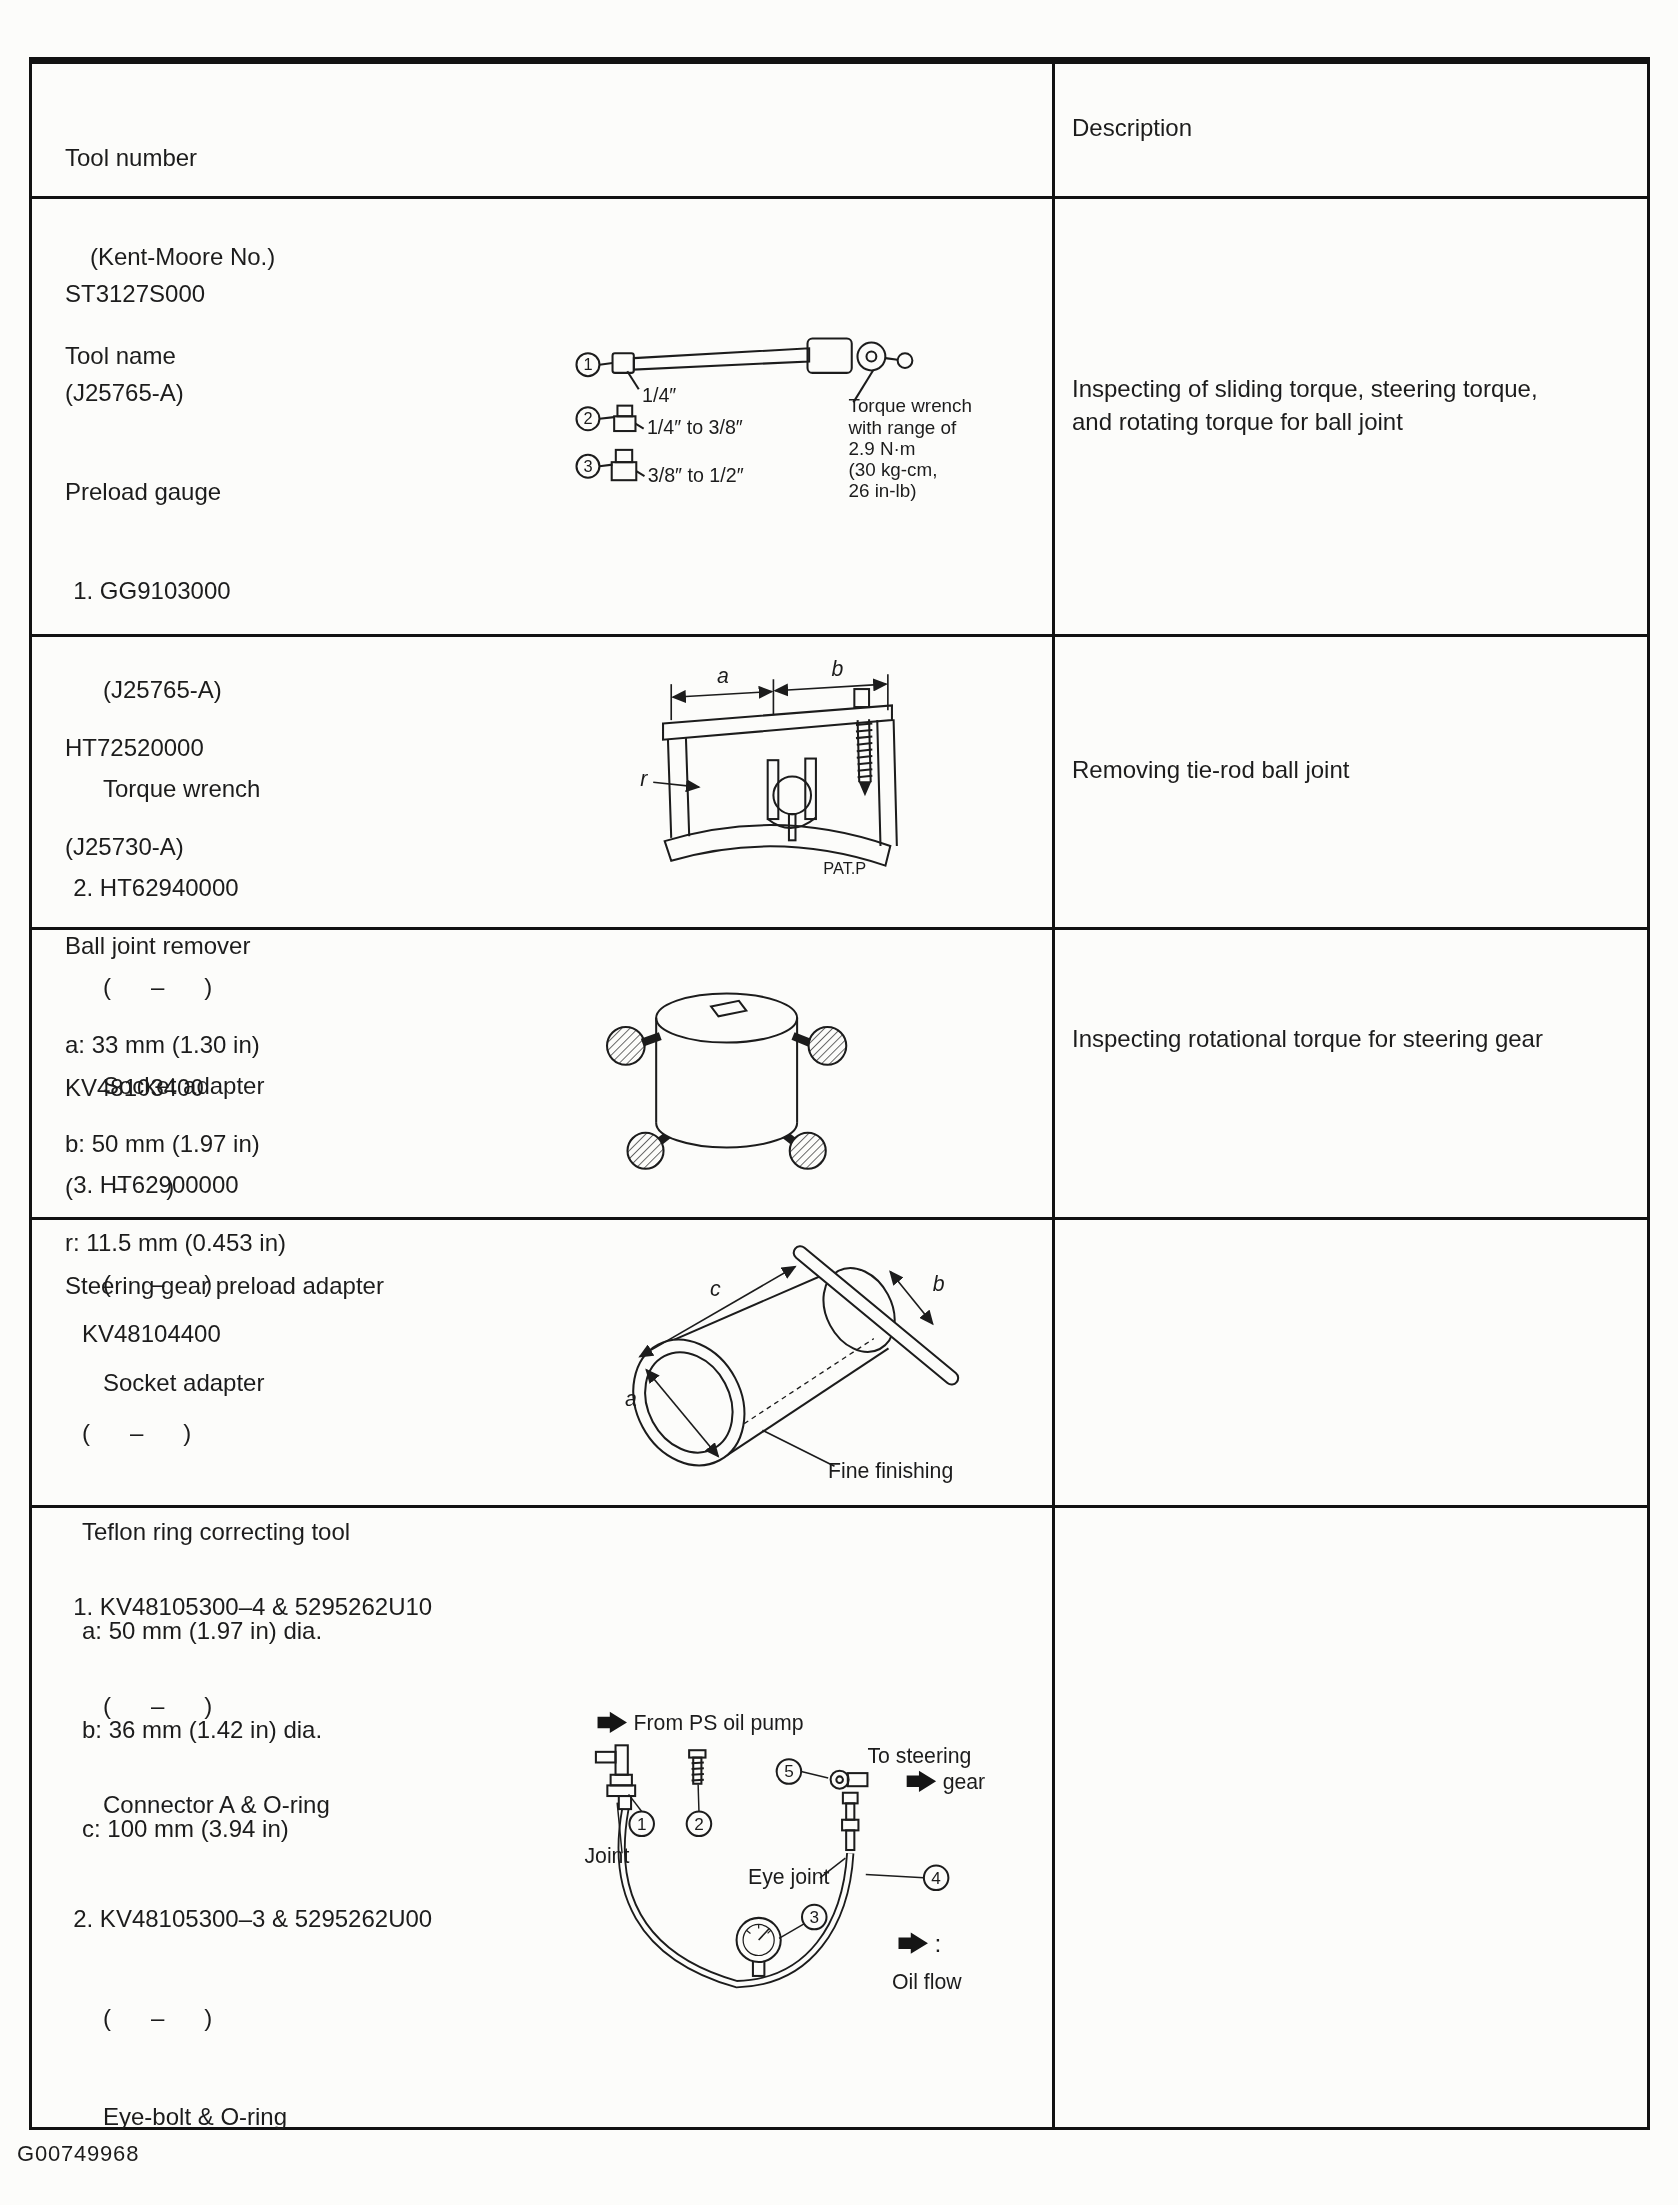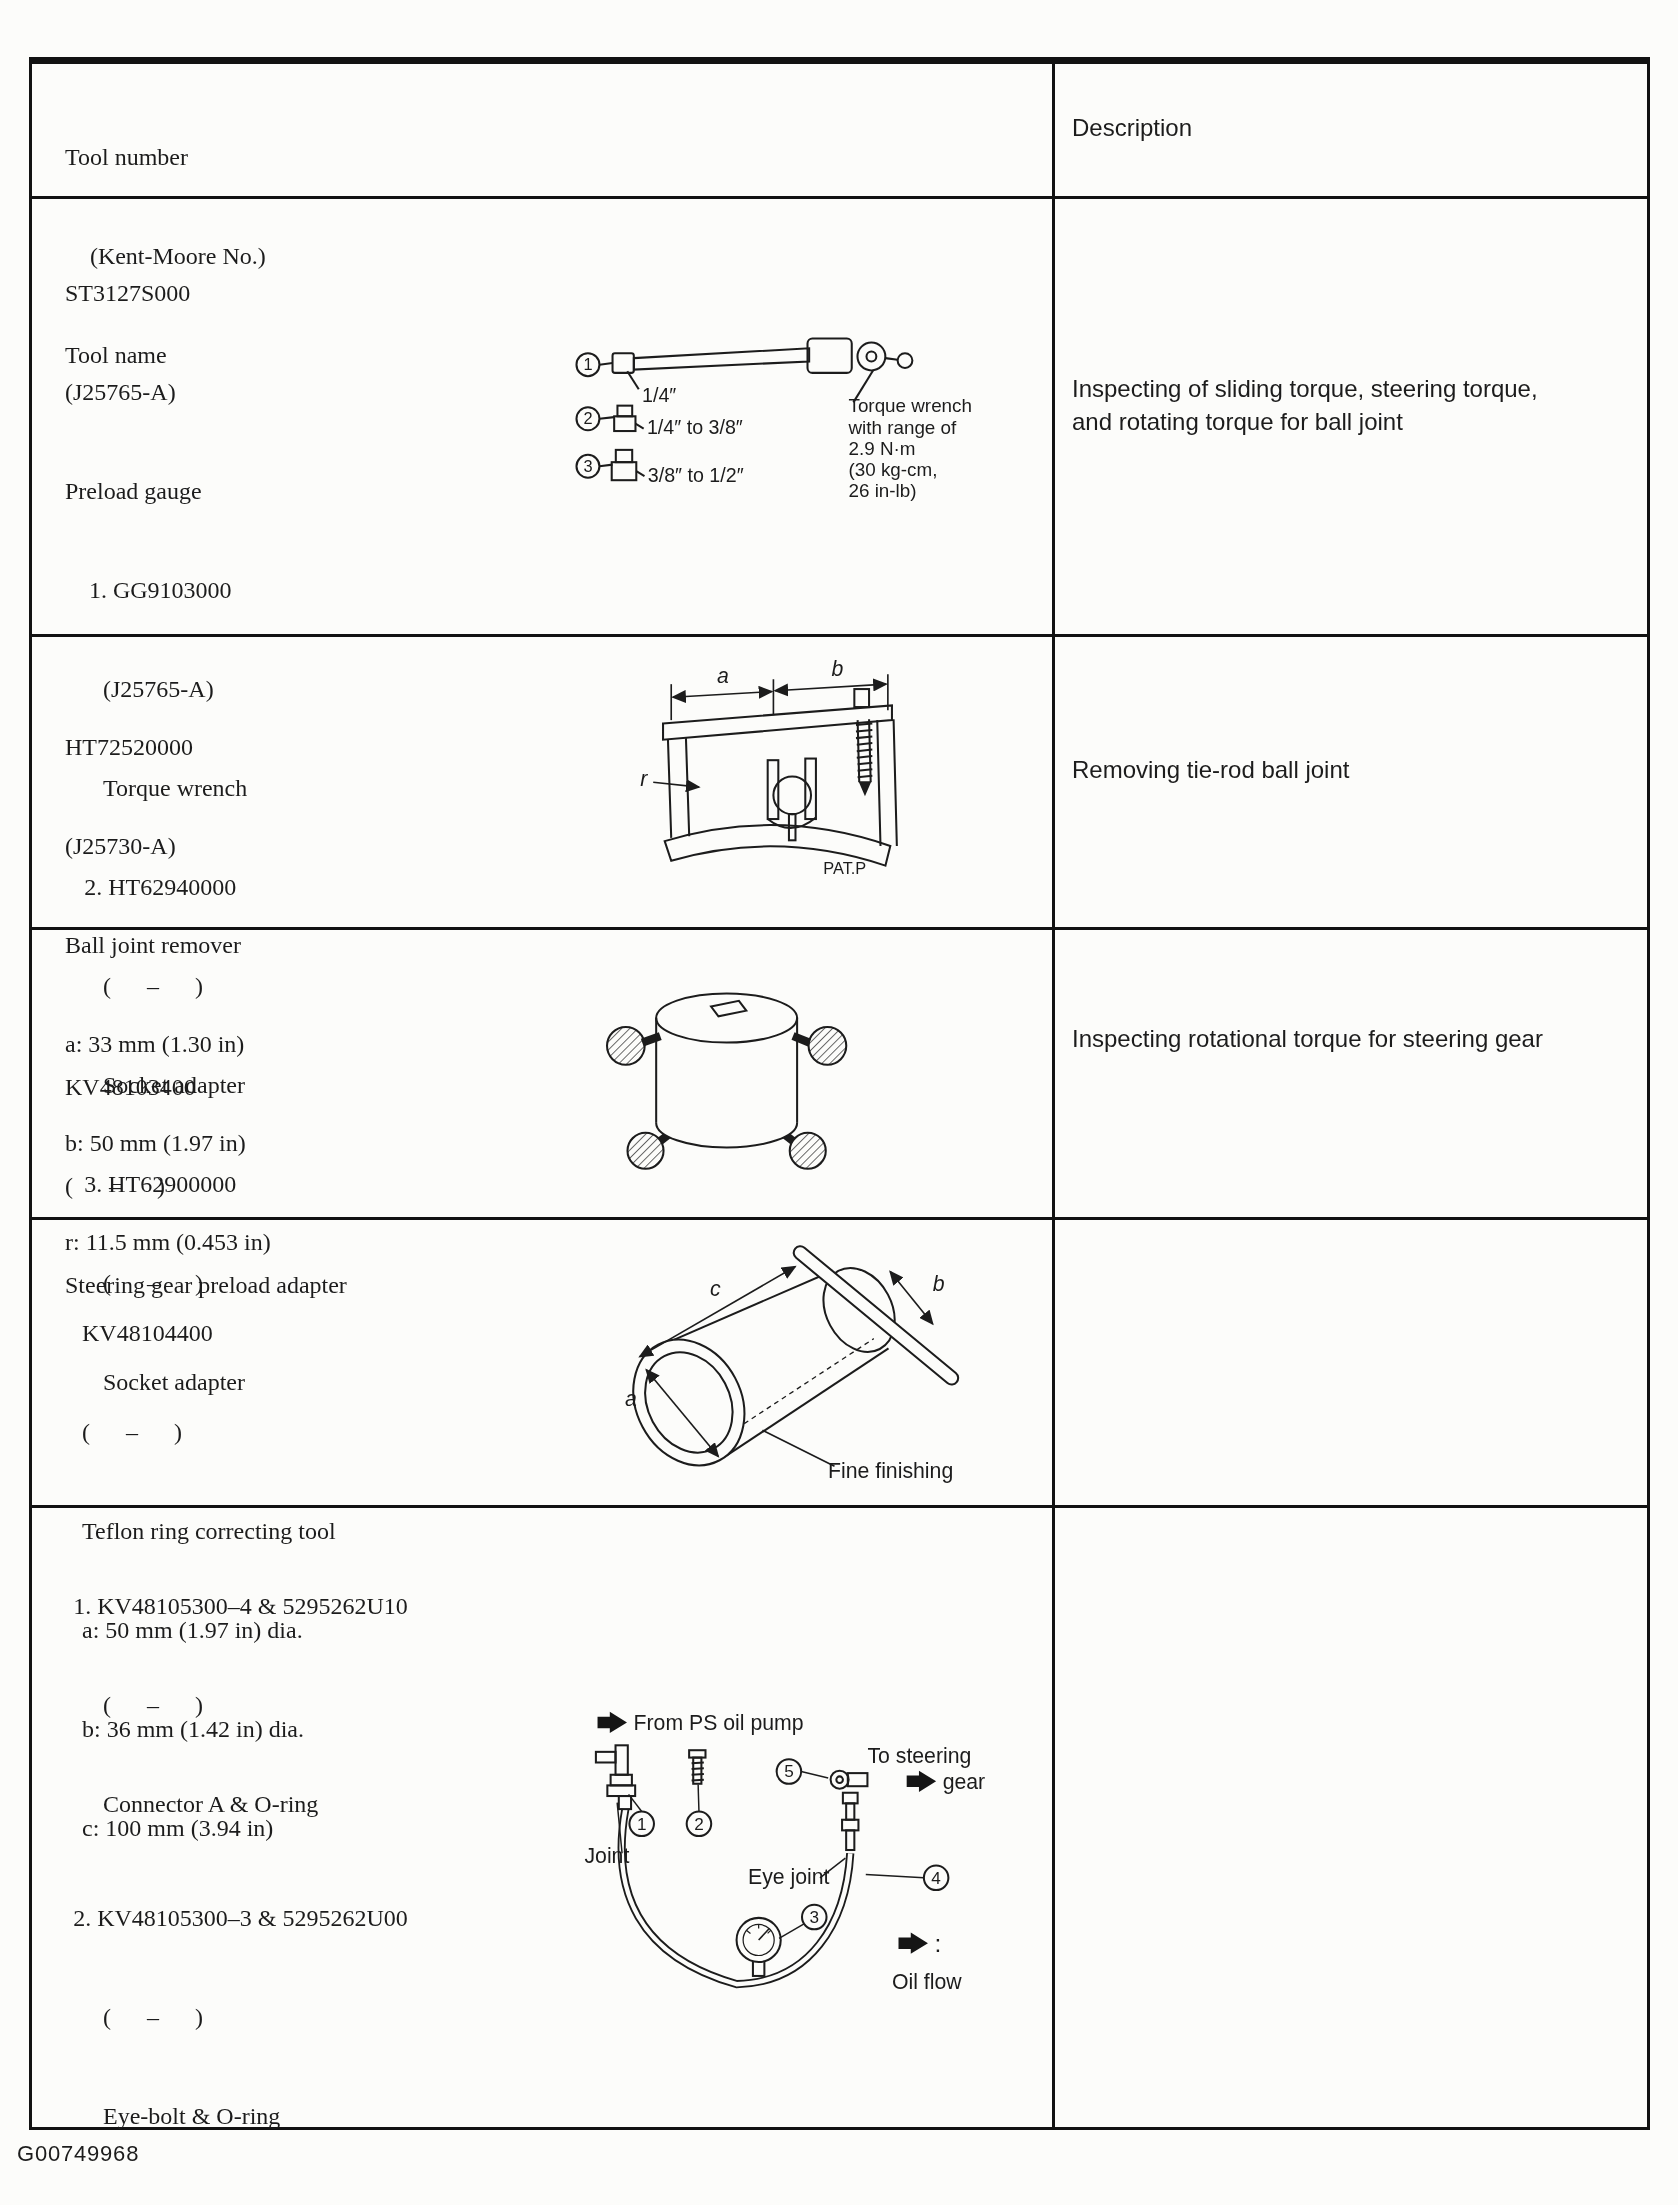--- a/index.html
+++ b/index.html
@@ -8,22 +8,22 @@
     position: relative;
     width: 1678px;
     height: 2205px;
     background: #fcfcfa;
     font-family: "Liberation Sans", sans-serif;
     color: #1c1c1c;
     overflow: hidden;
   }
   .hline, .vline { position: absolute; background: #121212; }
   .txt { position: absolute; font-size: 24px; line-height: 33px; white-space: pre-wrap; }
-  .tool-lines > div { height: 33px; font-family: Liberation Serif, serif; }
-  .n { padding-left: 8.2px; text-align: center; }
+  .tool-lines > div { height: 33px; }
+  .n { padding-left: 8.2px; }
   .s { padding-left: 38px; }
   .hk { padding-left: 4.9px; margin-left: 20px; }
   .gap { margin-top: 14.7px; }
   .desc { position: absolute; left: 1072px; width: 524px; font-size: 24px; line-height: 33px; white-space: pre-wrap; }
   svg { position: absolute; }
   svg text { font-family: "Liberation Sans", sans-serif; fill: #1c1c1c; }
   .dim { font-style: italic; }
   .footer-code { position: absolute; font-size: 22px; letter-spacing: 0.8px; }
 </style>
 </head>

